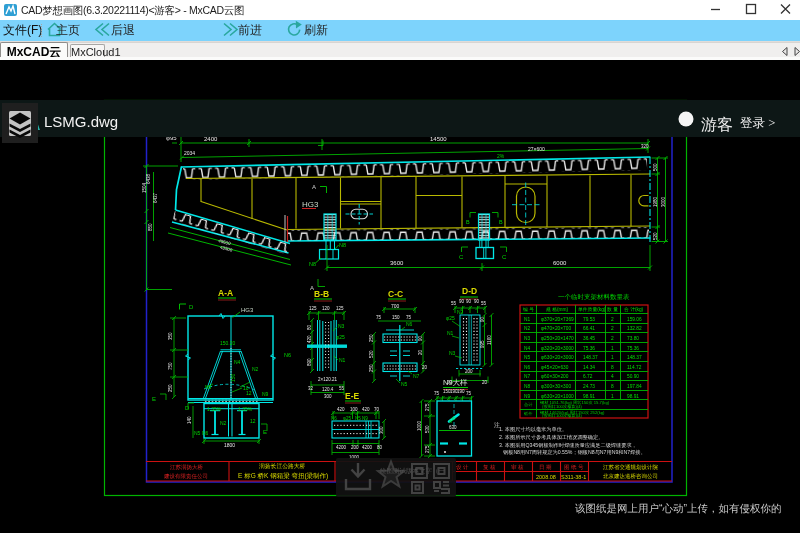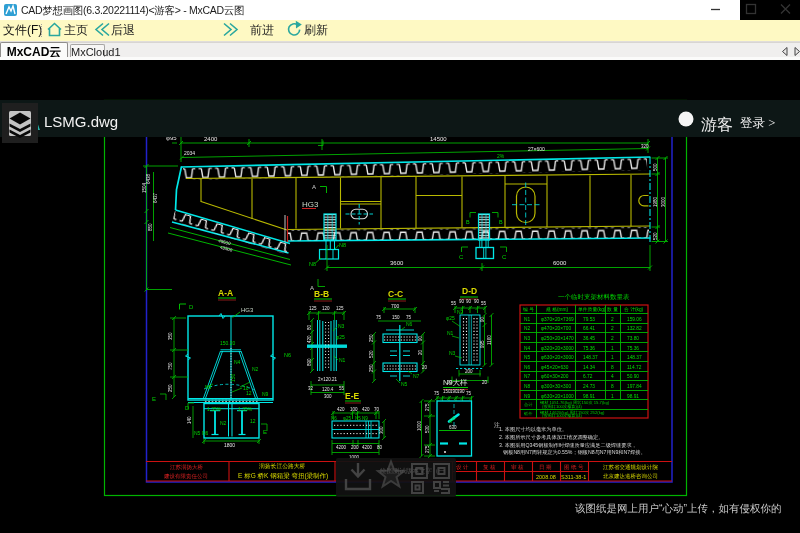--- a/index.html
+++ b/index.html
@@ -1,18 +1,18 @@
 <!DOCTYPE html>
 <html><head><meta charset="utf-8">
 <style>
 html,body{margin:0;padding:0;background:#000;}
 #page{position:relative;width:800px;height:533px;overflow:hidden;font-family:"Liberation Sans",sans-serif;background:#000;}
-#titlebar{position:absolute;left:0;top:0;width:740px;height:20px;background:#ffffff;}
+#titlebar{position:absolute;left:0;top:0;width:800px;height:20px;background:#ffffff;}
 #titlebar .txt{position:absolute;left:21px;top:4px;font-size:10.5px;color:#1c1c1c;letter-spacing:-0.3px;}
-#toolbar{position:absolute;left:0;top:20px;width:800px;height:21px;background:#fef9c3;border-bottom:1px solid #e0ddda;}
+#toolbar{position:absolute;left:0;top:20px;width:800px;height:21px;background:#7dd3fc;border-bottom:1px solid #e0ddda;}
 #tabrow{position:absolute;left:0;top:42px;width:800px;height:15px;background:#f0efee;border-top:1px solid #d8d5d2;}
 #tabstrip{position:absolute;left:0;top:57px;width:800px;height:3px;background:#fbfbfa;}
 #dhead{position:absolute;left:0;top:60px;width:800px;height:37px;background:#0d1716;margin-top:40px;}
 #toolbar .item{position:absolute;top:2px;font-size:12px;color:#222;}
 .tab{position:absolute;box-sizing:border-box;font-size:12px;}
 #dhead .lsmg{position:absolute;left:44px;top:13px;font-size:15px;color:#f2f2f2;}
 #dhead .guest{position:absolute;left:701px;top:15px;font-size:16px;color:#eee;}
 #dhead .login{position:absolute;left:740px;top:15px;font-size:12.5px;color:#f5f5f5;font-family:Liberation Serif, serif;}
 #overlaybar{position:absolute;left:336px;top:458px;width:120px;height:39px;background:rgba(17,17,17,0.93);border-radius:2px;}
 #foot1{position:absolute;left:575px;top:502px;width:225px;font-size:10.5px;color:#c9c9c9;}
@@ -730,23 +730,23 @@
   <span style="position:absolute;left:41px;top:4px;width:1px;height:13px;border-left:1px dotted #a8a5a2;"></span>
   <svg width="760" height="21" style="position:absolute;left:40px;top:-1px">
     <g fill="none" stroke="#2aa79e" stroke-width="1.6">
       <path d="M8,10.5 L14.5,4.5 L21,10.5 M9.5,9.5 V16.5 H19.5 V9.5"></path>
       <path d="M63,4.5 L56,10.5 L63,16.5 M69,4.5 L62,10.5 L69,16.5"></path>
       <path d="M184,4.5 L191,10.5 L184,16.5 M190,4.5 L197,10.5 L190,16.5"></path>
       <path d="M257.6,6.0 A5.6,5.6 0 1 0 259.7,10.6"></path>
       <polygon points="255.8,1.8 261.8,5.6 256.0,9.6" fill="#2aa79e" stroke="none"></polygon>
     </g>
   </svg>
-  <span class="item" style="left:64px">主页</span>
+  <span class="item" style="left:56px">主页</span>
   <span class="item" style="left:111px">后退</span>
-  <span class="item" style="left:250px">前进</span>
+  <span class="item" style="left:238px">前进</span>
   <span class="item" style="left:304px">刷新</span>
 </div>
 <div id="tabrow">
   <div class="tab" style="left:0;top:-1px;width:68px;height:16px;background:#fbfbfa;border:1px solid #8f8d8b;border-bottom:none;border-radius:2px 2px 0 0;font-weight:bold;color:#000;padding-top:1px;text-align:center;">MxCAD云图</div>
   <div class="tab" style="left:70px;top:1px;width:35px;height:14px;background:#f7f6f5;border:1px solid #a8a6a4;border-bottom:none;border-radius:2px 2px 0 0;color:#222;padding-top:1px;text-align:center;font-size:11px;">MxCloud1</div>
   <svg width="24" height="15" style="position:absolute;left:779px;top:1px">
     <path d="M8,3.5 L3.5,7.5 L8,11.5 Z" fill="#e8e7e6" stroke="#444" stroke-width="1"></path>
     <path d="M16,3.5 L20.5,7.5 L16,11.5 Z" fill="#e8e7e6" stroke="#444" stroke-width="1"></path>
   </svg>
 </div>

